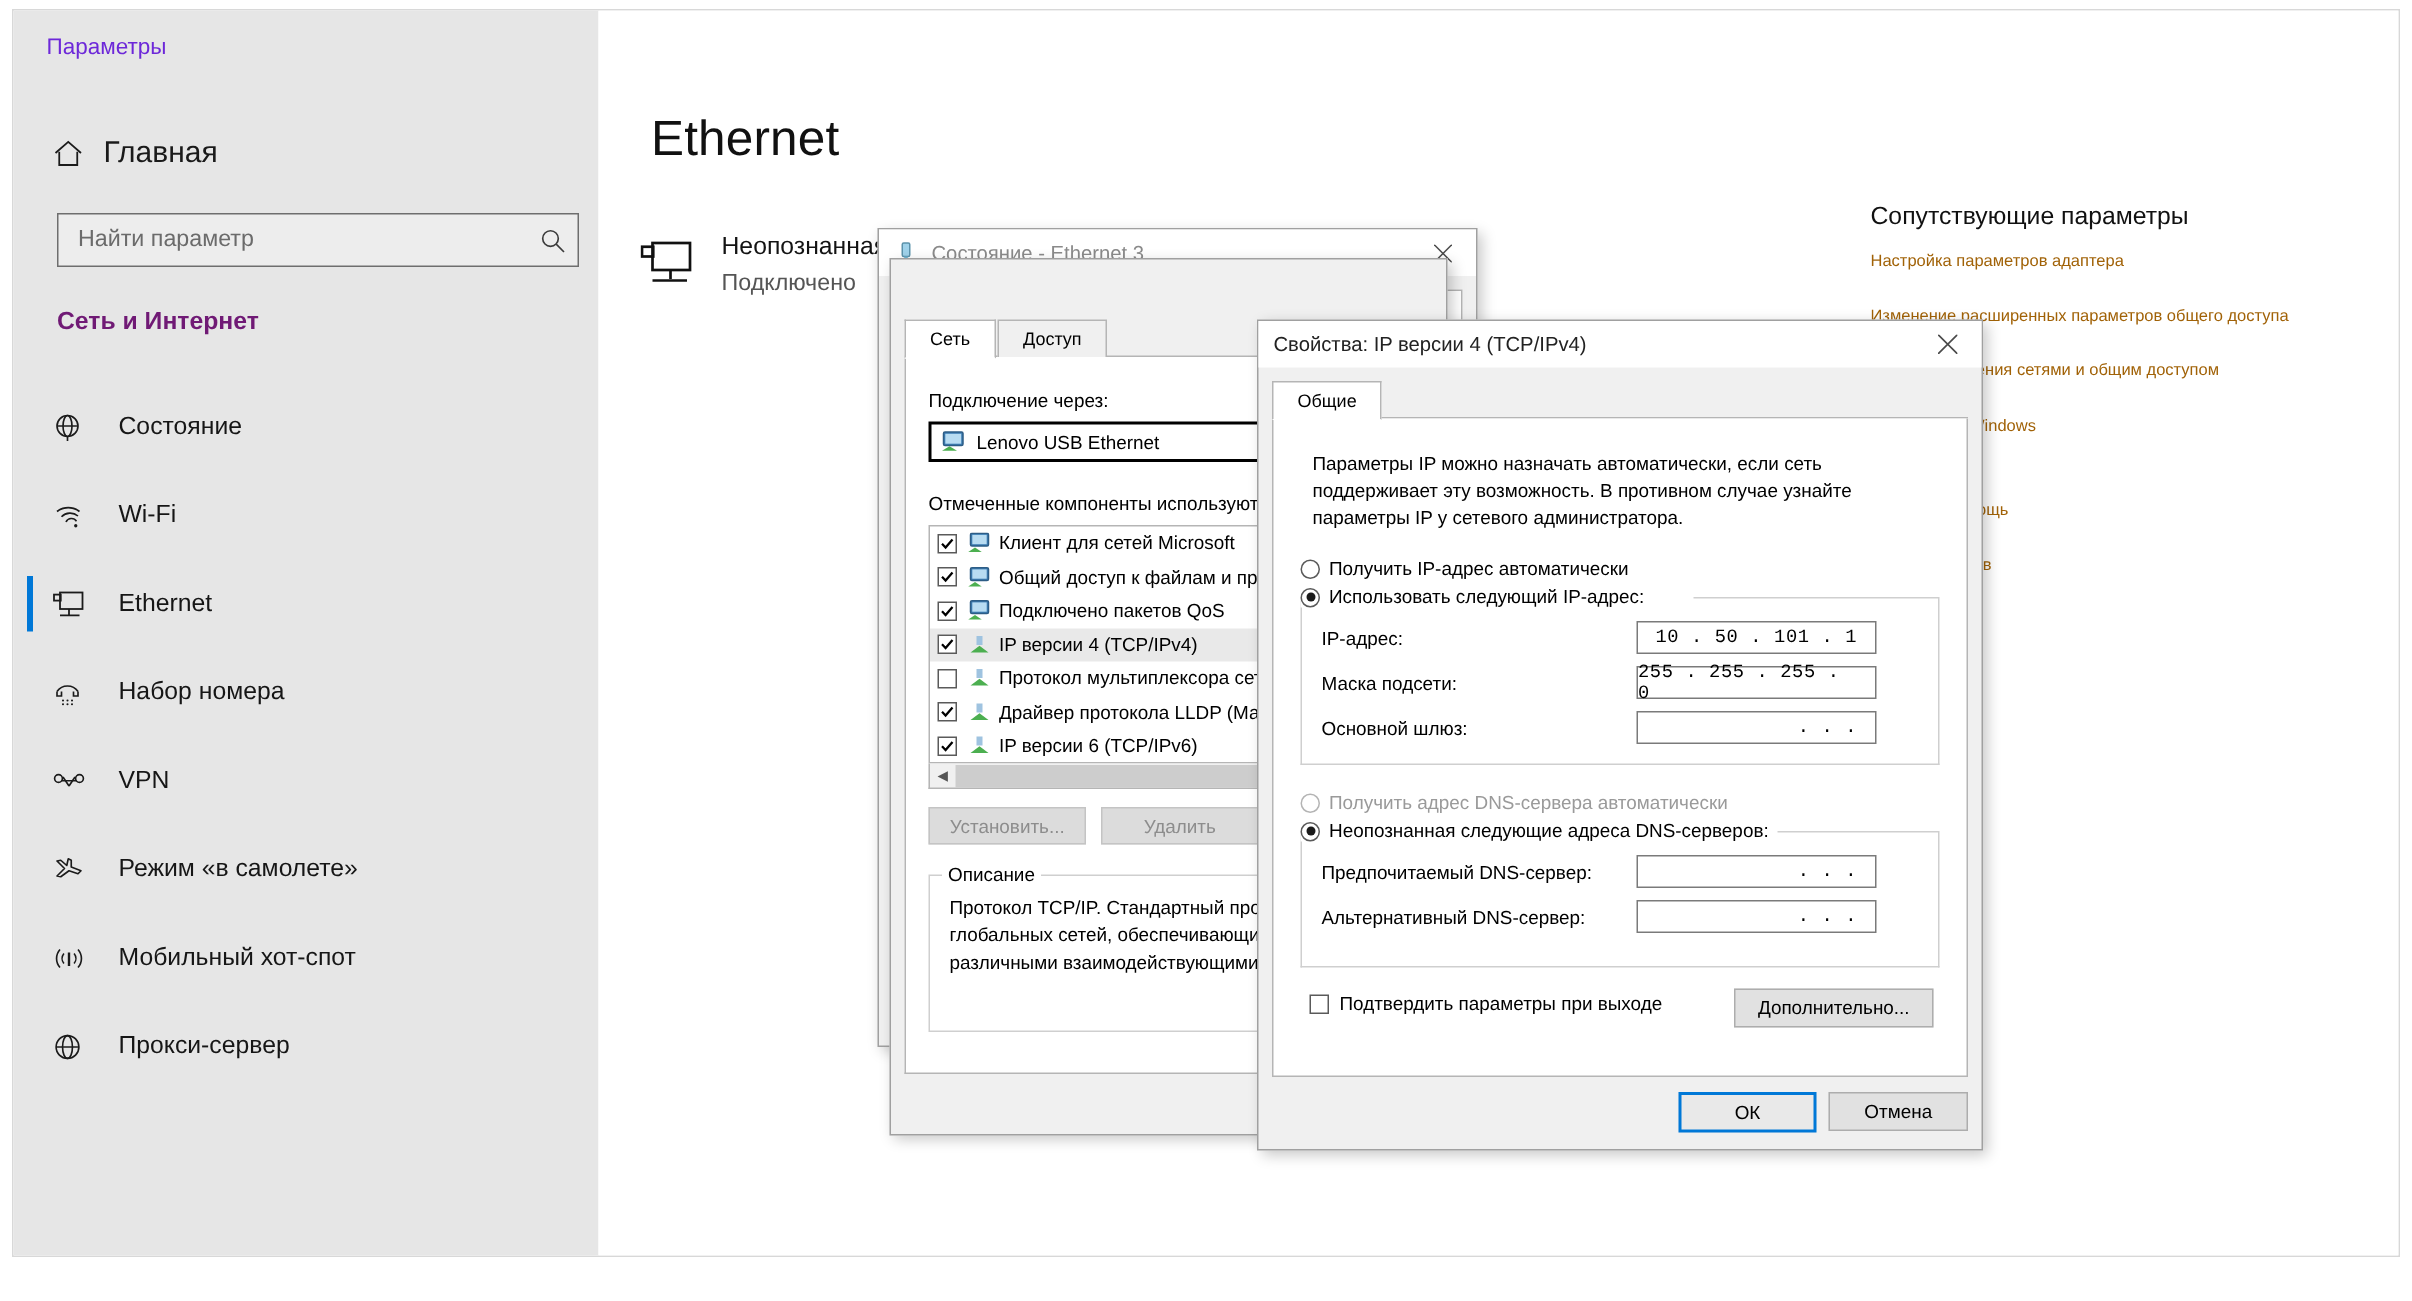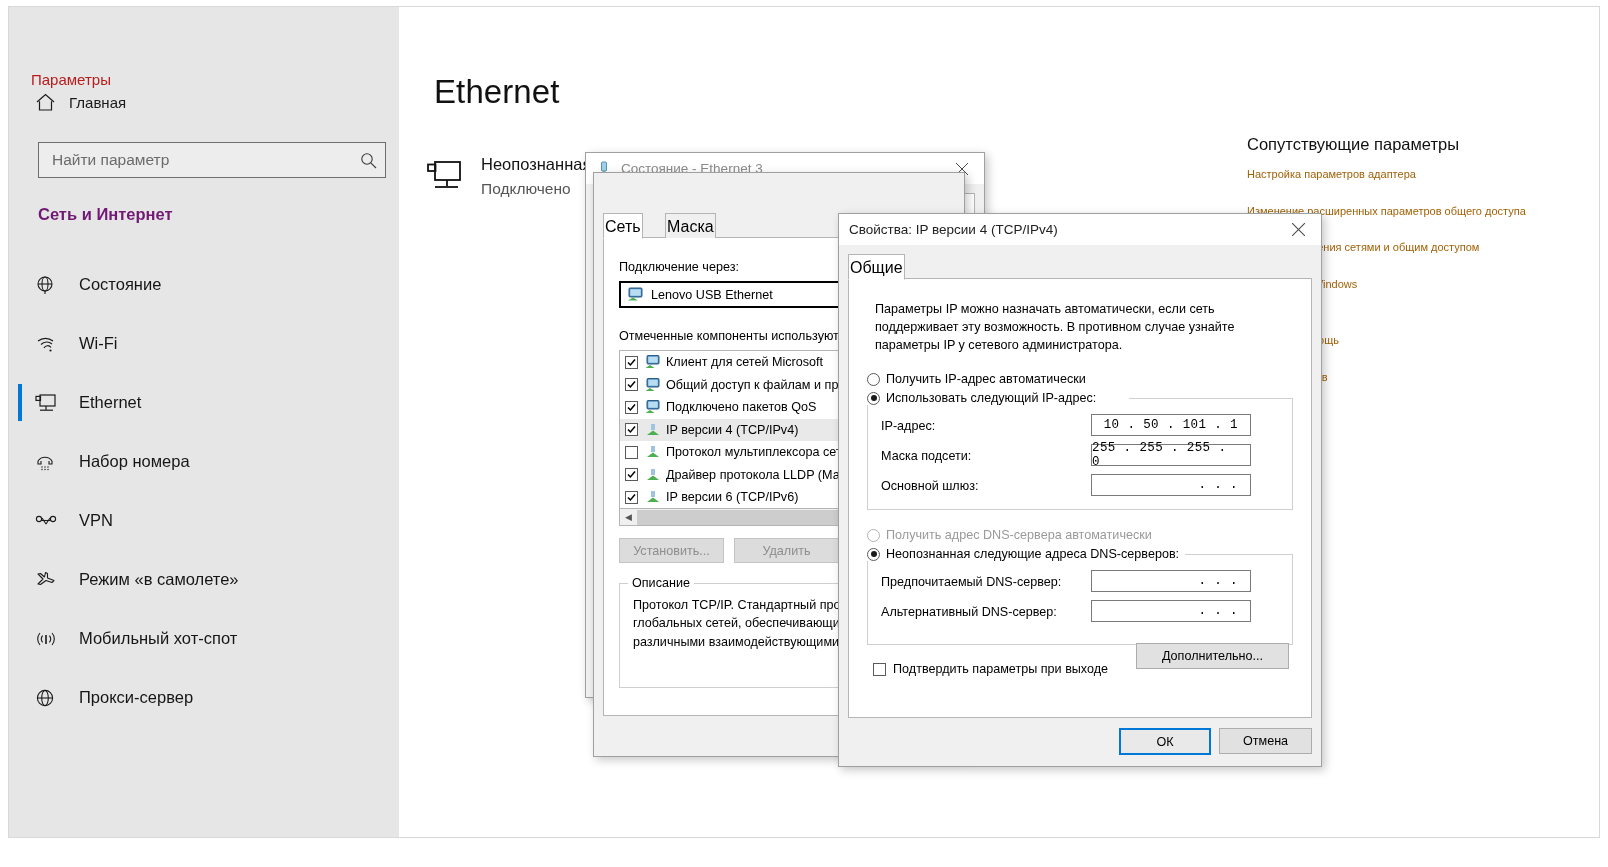--- a/index.html
+++ b/index.html
@@ -32,29 +32,29 @@
   .win-btn svg { display: block; }
 
   
   .sidebar {
     position: absolute; left: 0; top: 0;
     width: 390px; height: 100%;
     background: #e6e6e6;
   }
   .sidebar-title {
     position: absolute; left: 22px; top: 16px;
-    font-size: 15px; color: #b91c1c; margin-top: 48px;
+    font-size: 15px; color: #6d28d9;
   }
   .home-row {
     position: absolute; left: 14px; top: 74px;
     width: 362px; height: 42px;
     display: flex; align-items: center; padding-left: 12px;
   }
   .home-row .ic { width: 34px; display:flex; align-items:center; color:#1b1b1b; }
-  .home-row .lbl { font-size: 15px; color: #1a1a1a; }
+  .home-row .lbl { font-size: 20px; color: #1a1a1a; }
 
   .search-box {
     position: absolute; left: 29px; top: 135px;
     width: 348px; height: 36px;
     background: #ededed;
     border: 1.5px solid #6e6e6e;
     display: flex; align-items: center;
   }
   .search-box input {
     flex: 1; border: none; outline: none; background: transparent;
@@ -131,23 +131,23 @@
   #status-dlg { left: 585px; top: 152px; width: 400px; height: 546px; }
 
   
   #eth-dlg { left: 593px; top: 172px; width: 372px; height: 585px; }
   .tabstrip {
     position: absolute; left: 9px; top: 40px; right: 9px; height: 25px;
     border-bottom: 1px solid #b5b5b5;
   }
   .tab {
     position: absolute; top: 0; height: 26px;
-    padding: 0 1px; line-height: 25px;
+    padding: 0 16px; line-height: 25px;
     border: 1px solid #b5b5b5; background: #f0f0f0;
-    font-size: 16px;
+    font-size: 12px;
   }
   .tab.sel { background: #fff; border-bottom-color: #fff; z-index: 2; }
   .panel {
     position: absolute; left: 9px; top: 65px; right: 9px; bottom: 40px;
     background: #fff; border: 1px solid #b5b5b5; border-top: none;
   }
   .lbl-sm { font-size: 12.6px; color: #000; }
   .adapter-box {
     border: 2px solid #000000; background: #fff;
     height: 27px; display: flex; align-items: center; padding-left: 6px;
@@ -403,21 +403,21 @@
           </svg>
       </span>
     </div>
     <div class="panel" style="top:40px;bottom:40px;border-top:1px solid #b5b5b5"></div>
   </div>
 
   <div class="dlg" id="eth-dlg">
 
     <div class="tabstrip">
       <div class="tab sel" style="left:0">Сеть</div>
-      <div class="tab" style="left:62px">Маска</div>
+      <div class="tab" style="left:62px">Доступ</div>
     </div>
 
     <div class="panel">
       <div class="lbl-sm" style="position:absolute;left:15px;top:22px">Подключение через:</div>
       <div class="adapter-box" style="position:absolute;left:15px;top:43px;right:16px">
         <svg width="17" height="16" viewBox="0 0 17 16" style="margin-right:7px;flex:0 0 auto">
           <rect x="2" y="1" width="13" height="9" rx="1" fill="#3f7fb5" stroke="#2d5d86"></rect>
           <rect x="3.2" y="2.2" width="10.6" height="6.6" fill="#b8dcf2"></rect>
           <path d="M1 13.5 L6 10.5 L11 13.5 Z" fill="#4caf50"></path>
         </svg>
@@ -591,20 +591,20 @@
       <div class="ipfield" style="position:absolute;left:242px;top:291px;width:160px">  .     .     .</div>
 
       <div class="lbl-sm" style="position:absolute;left:32px;top:326px">Альтернативный DNS-сервер:</div>
       <div class="ipfield" style="position:absolute;left:242px;top:321px;width:160px">  .     .     .</div>
 
       <div style="position:absolute;left:24px;top:383px;display:flex;align-items:center">
         <span class="cbx"></span>
         <span class="lbl-sm">Подтвердить параметры при выходе</span>
       </div>
 
-      <div class="btn" style="position:absolute;right:22px;top:364px;width:153px;height:26px">Дополнительно...</div>
+      <div class="btn" style="position:absolute;right:22px;top:380px;width:133px;height:26px">Дополнительно...</div>
     </div>
 
     <div class="btn def" style="position:absolute;right:110px;bottom:11px;width:92px;height:27px">ОК</div>
     <div class="btn" style="position:absolute;right:9px;bottom:12px;width:93px;height:26px">Отмена</div>
   </div>
 
 </div>
 
 </body></html>

